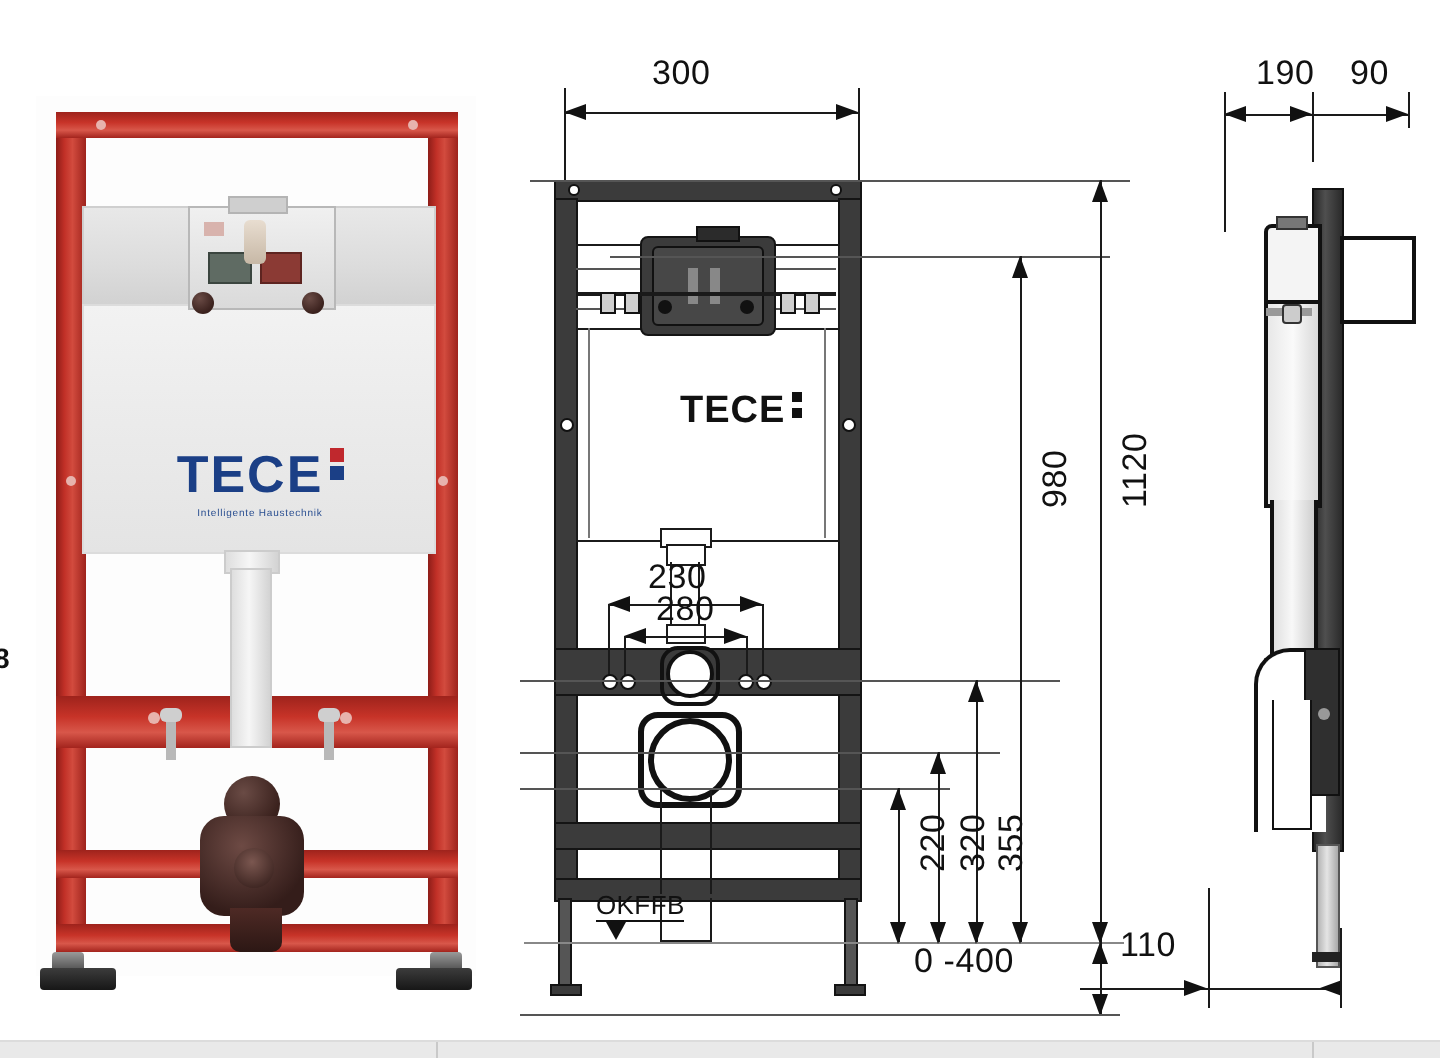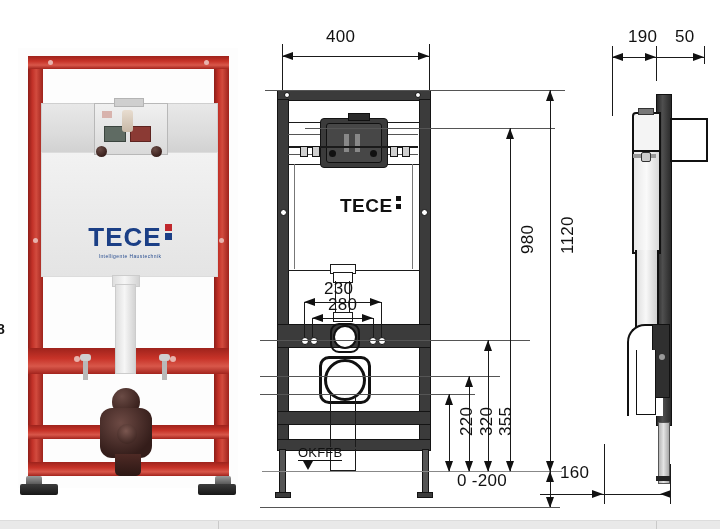--- a/index.html
+++ b/index.html
@@ -134,21 +134,21 @@
     <div class="foot" style="left:8px;top:428px;width:16px;height:10px;border-radius:2px;"></div>
     <div class="abs" style="left:2px;top:436px;width:38px;height:11px;background:linear-gradient(180deg,#3c3c3c,#171717);border-radius:2px;"></div>
     <div class="foot" style="left:197px;top:428px;width:16px;height:10px;border-radius:2px;"></div>
     <div class="abs" style="left:180px;top:436px;width:38px;height:11px;background:linear-gradient(180deg,#3c3c3c,#171717);border-radius:2px;"></div>
   </div>
 
   <div class="edgenum" style="left:-3px;top:321px;width:10px;height:18px;">8</div>
 
   <div class="abs" style="left:262px;top:24px;width:300px;height:470px;">
 
-    <div class="dimtxt" style="left:64px;top:4px;">400</div>
+    <div class="dimtxt" style="left:64px;top:4px;">300</div>
     <div class="hline" style="left:20px;top:32px;width:147px;"></div>
     <div class="arr left" style="left:20px;top:28px;"></div>
     <div class="arr right" style="left:156px;top:28px;"></div>
     <div class="vline" style="left:20px;top:20px;height:50px;"></div>
     <div class="vline" style="left:167px;top:20px;height:175px;"></div>
 
     <div class="cad-fill-dark" style="left:15px;top:66px;width:152px;height:9px;"></div>
     <div class="cad-fill-dark" style="left:15px;top:75px;width:10px;height:340px;"></div>
     <div class="cad-fill-dark" style="left:157px;top:75px;width:10px;height:340px;"></div>
     <div class="cad-fill-dark" style="left:15px;top:300px;width:152px;height:22px;"></div>
@@ -257,36 +257,36 @@
     <div class="dimtxt vert" style="left:23px;top:412px;">320</div>
     <div class="vline" style="left:14px;top:352px;height:95px;"></div>
     <div class="arr up" style="left:10px;top:352px;"></div>
     <div class="arr down" style="left:10px;top:437px;"></div>
 
     <div class="dimtxt vert" style="left:3px;top:412px;">220</div>
     <div class="vline" style="left:-6px;top:370px;height:77px;"></div>
     <div class="arr up" style="left:-10px;top:370px;"></div>
     <div class="arr down" style="left:-10px;top:437px;"></div>
 
-    <div class="dimtxt" style="left:2px;top:448px;">0 -200</div>
+    <div class="dimtxt" style="left:2px;top:448px;">0 -400</div>
     <div class="vline" style="left:95px;top:447px;height:36px;"></div>
     <div class="arr up" style="left:91px;top:447px;"></div>
     <div class="arr down" style="left:91px;top:473px;"></div>
     <div class="hline thin" style="left:-195px;top:483px;width:300px;"></div>
   </div>
 
   <div class="abs" style="left:600px;top:24px;width:120px;height:470px;">
 
     <div class="dimtxt" style="left:28px;top:4px;">190</div>
     <div class="hline" style="left:12px;top:33px;width:44px;"></div>
     <div class="arr left" style="left:12px;top:29px;"></div>
     <div class="arr right" style="left:45px;top:29px;"></div>
     <div class="vline" style="left:12px;top:22px;height:70px;"></div>
 
-    <div class="dimtxt" style="left:75px;top:4px;">50</div>
+    <div class="dimtxt" style="left:75px;top:4px;">90</div>
     <div class="hline" style="left:56px;top:33px;width:48px;"></div>
     <div class="arr right" style="left:93px;top:29px;"></div>
     <div class="vline" style="left:56px;top:22px;height:35px;"></div>
     <div class="vline" style="left:104px;top:22px;height:18px;"></div>
 
     <div class="abs" style="left:56px;top:70px;width:14px;height:330px;background:linear-gradient(90deg,#2a2a2a,#4f4f4f 40%,#2a2a2a);border:1px solid #111;"></div>
     <div class="abs" style="left:58px;top:398px;width:10px;height:60px;background:linear-gradient(90deg,#b5b5b5,#e4e4e4 45%,#a8a8a8);border:1px solid #555;"></div>
     <div class="abs" style="left:56px;top:452px;width:14px;height:5px;background:#222;"></div>
 
     <div class="abs" style="left:32px;top:88px;width:25px;height:38px;background:#f4f4f4;border:2px solid #111;border-radius:4px 0 0 0;"></div>
@@ -296,21 +296,21 @@
     <div class="abs" style="left:38px;top:84px;width:14px;height:5px;background:#777;border:1px solid #333;"></div>
 
     <div class="abs" style="left:70px;top:94px;width:34px;height:40px;background:#ffffff;border:2px solid #111;"></div>
 
     <div class="abs" style="left:35px;top:226px;width:20px;height:100px;background:linear-gradient(90deg,#e0e0e0,#f8f8f8 45%,#cfcfcf);border-left:2px solid #111;border-right:2px solid #111;"></div>
     <div class="abs" style="left:27px;top:300px;width:34px;height:90px;border:2px solid #111;border-radius:18px 0 0 0;background:#fff;border-right:none;border-bottom:none;"></div>
     <div class="abs" style="left:52px;top:300px;width:16px;height:72px;background:#2f2f2f;border:1px solid #111;"></div>
     <div class="abs" style="left:59px;top:330px;width:6px;height:6px;background:#999;border-radius:50%;"></div>
     <div class="abs" style="left:36px;top:326px;width:18px;height:64px;background:#fff;border:1px solid #111;border-top:none;"></div>
 
-    <div class="dimtxt" style="left:-40px;top:440px;">160</div>
+    <div class="dimtxt" style="left:-40px;top:440px;">110</div>
     <div class="hline" style="left:-60px;top:470px;width:125px;"></div>
     <div class="arr right" style="left:-8px;top:466px;"></div>
     <div class="arr left" style="left:60px;top:466px;"></div>
     <div class="vline" style="left:4px;top:420px;height:60px;"></div>
     <div class="vline" style="left:70px;top:440px;height:40px;"></div>
   </div>
 
   <div class="bottombar">
     <div class="seg" style="left:0;width:218px;"></div>
     <div class="seg" style="left:219px;width:437px;"></div>

